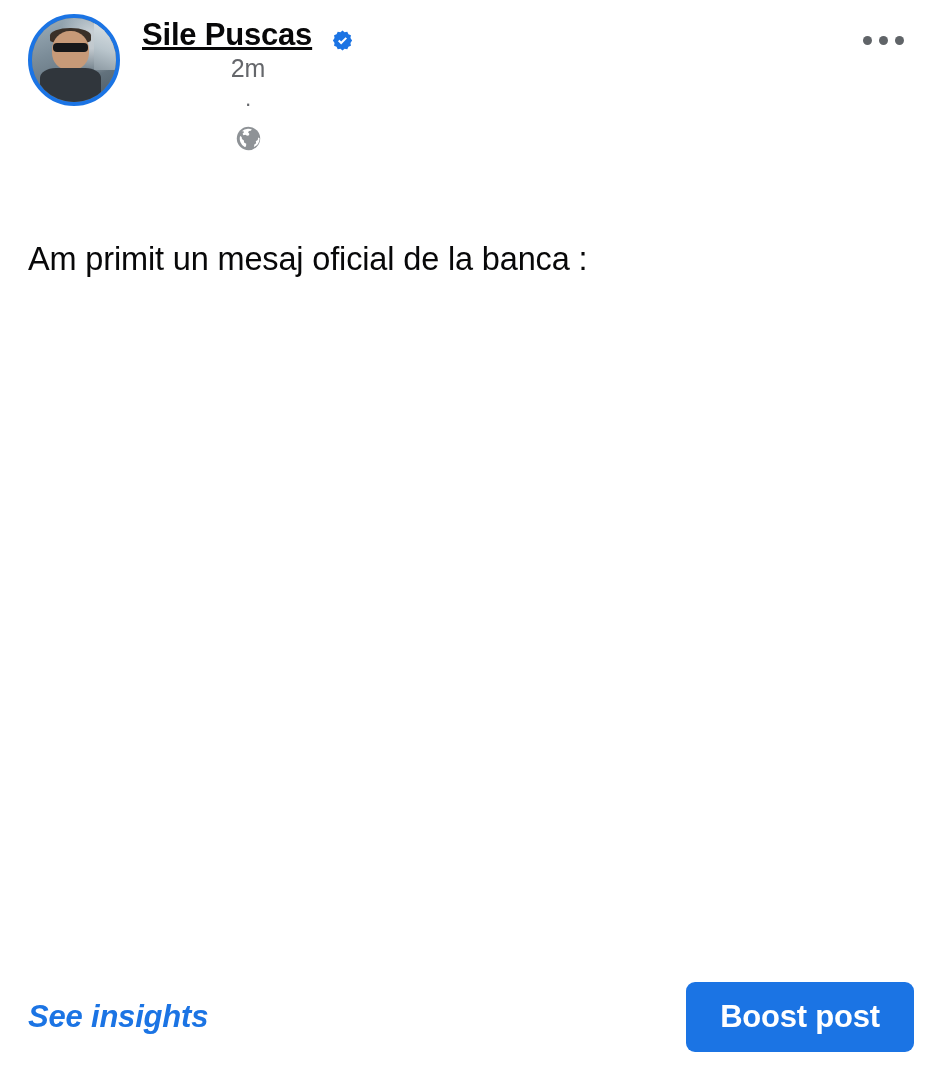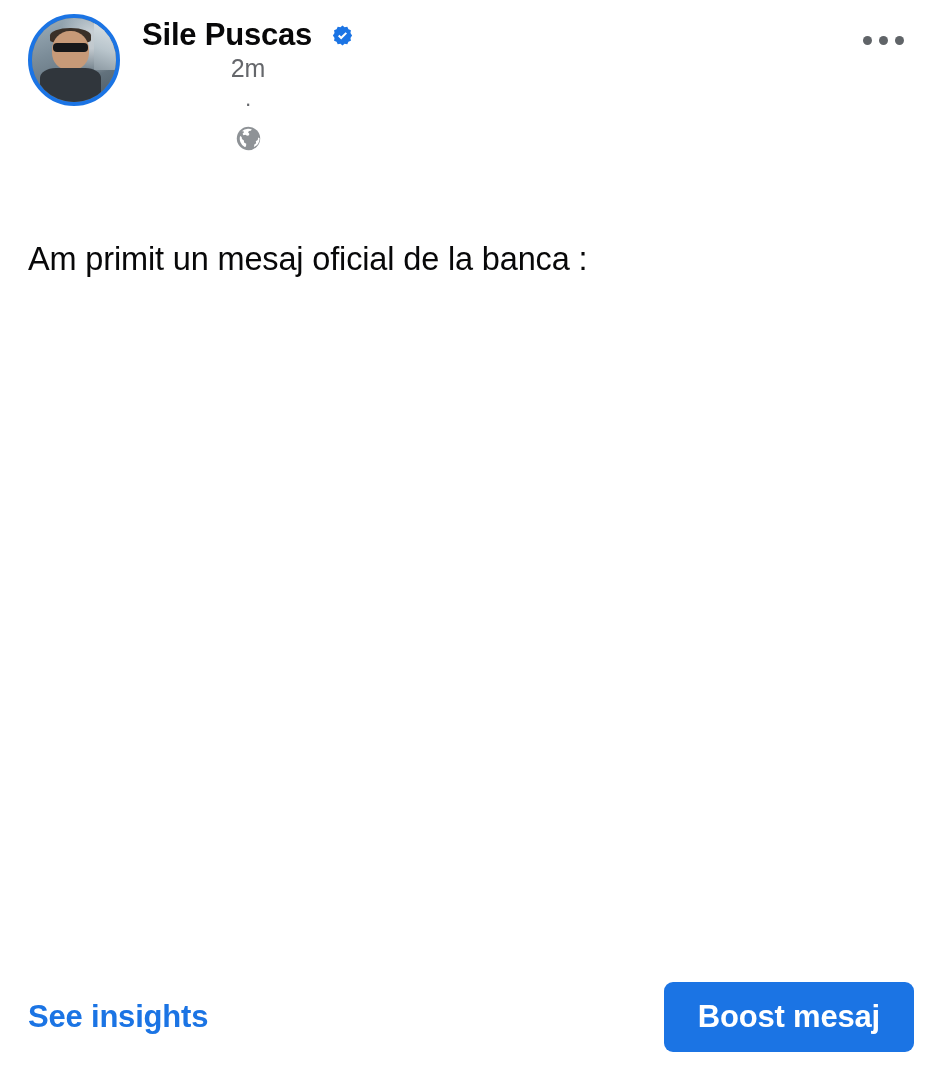--- a/index.html
+++ b/index.html
@@ -94,22 +94,23 @@
   }
   .header-text {
     margin-left: 22px;
     padding-top: 4px;
     display: flex;
     flex-direction: column;
     gap: 2px;
   }
   .name-row {
     display: flex;
-    align-items: center;
+    align-items: flex-end;
     gap: 19px;
+    text-decoration: underline;
   }
   .author-name {
     font-size: 31px;
     font-weight: bold;
     line-height: 1.1;
     letter-spacing: -0.2px;
     color: #080809;
   }
   .verified {
     display: inline-block;
@@ -173,20 +174,21 @@
     display: flex;
     align-items: center;
     justify-content: space-between;
   }
   .see-insights {
     font-size: 31px;
     font-weight: bold;
     color: #1b74e4;
     cursor: pointer;
     letter-spacing: -0.2px;
+    font-style: italic;
   }
   .boost-button {
     background: #1b74e4;
     color: #ffffff;
     font-size: 31px;
     font-weight: bold;
     border: none;
     border-radius: 9px;
     padding: 17px 34px;
     cursor: pointer;
@@ -246,16 +248,16 @@
     <div class="spacer"></div>
     
     
     
     
     
   </div>
 
   <div class="post-footer">
     <div class="see-insights">See insights</div>
-    <button class="boost-button">Boost mesaj</button>
+    <button class="boost-button">Boost post</button>
   </div>
 
 </div>
 
 </body></html>

